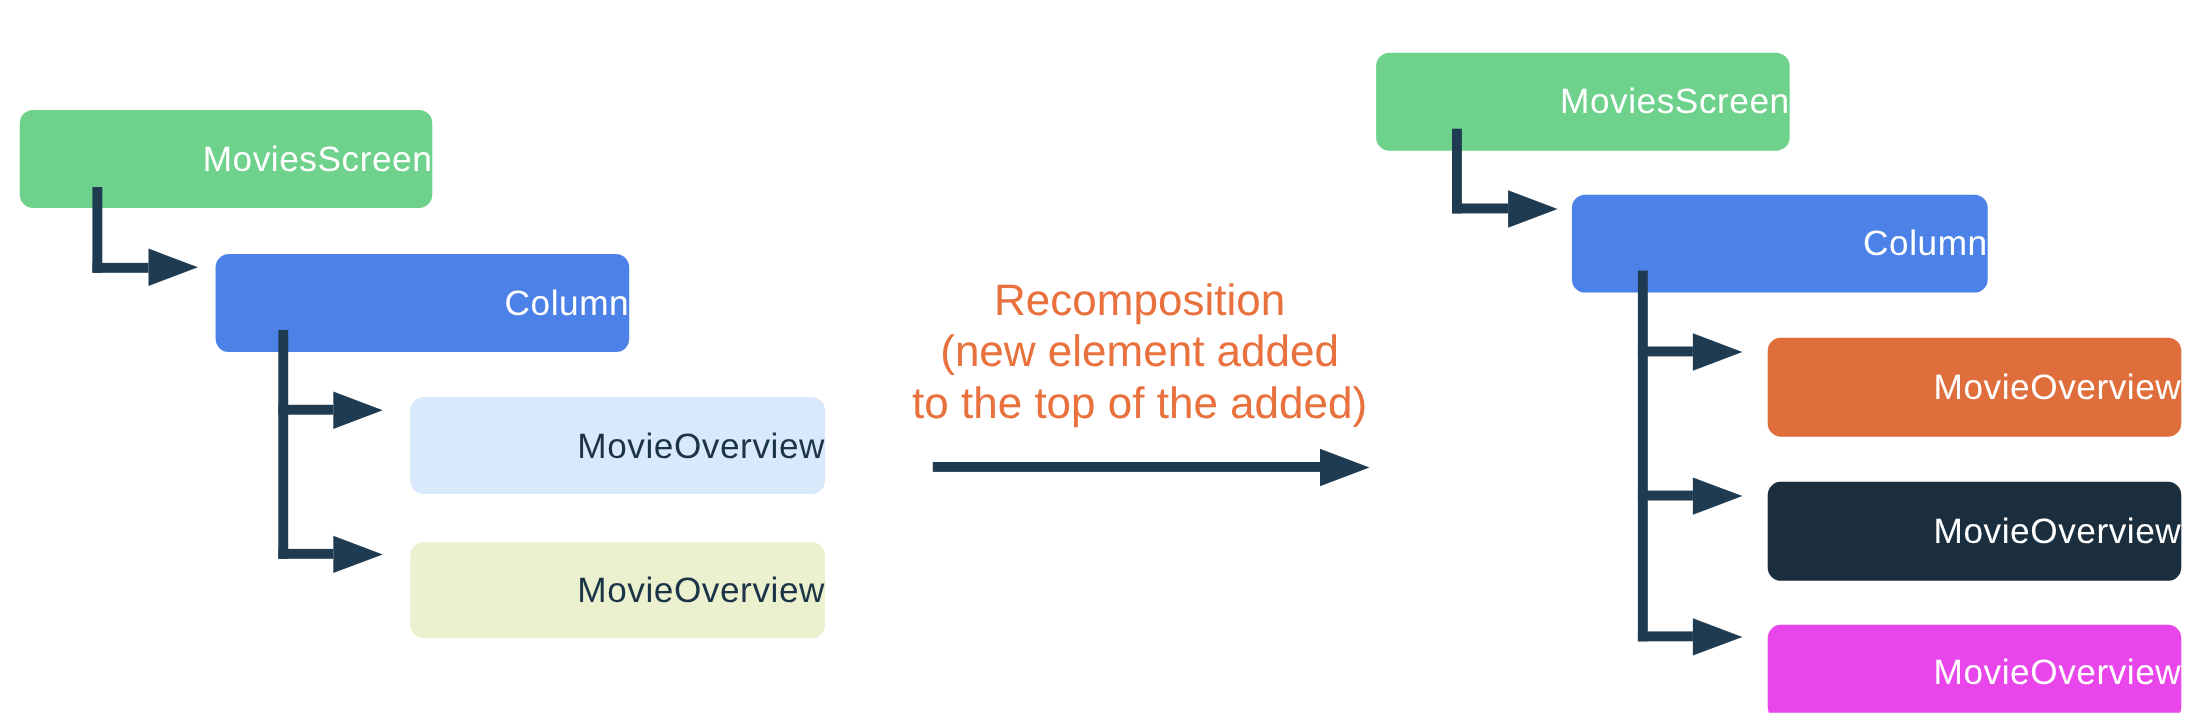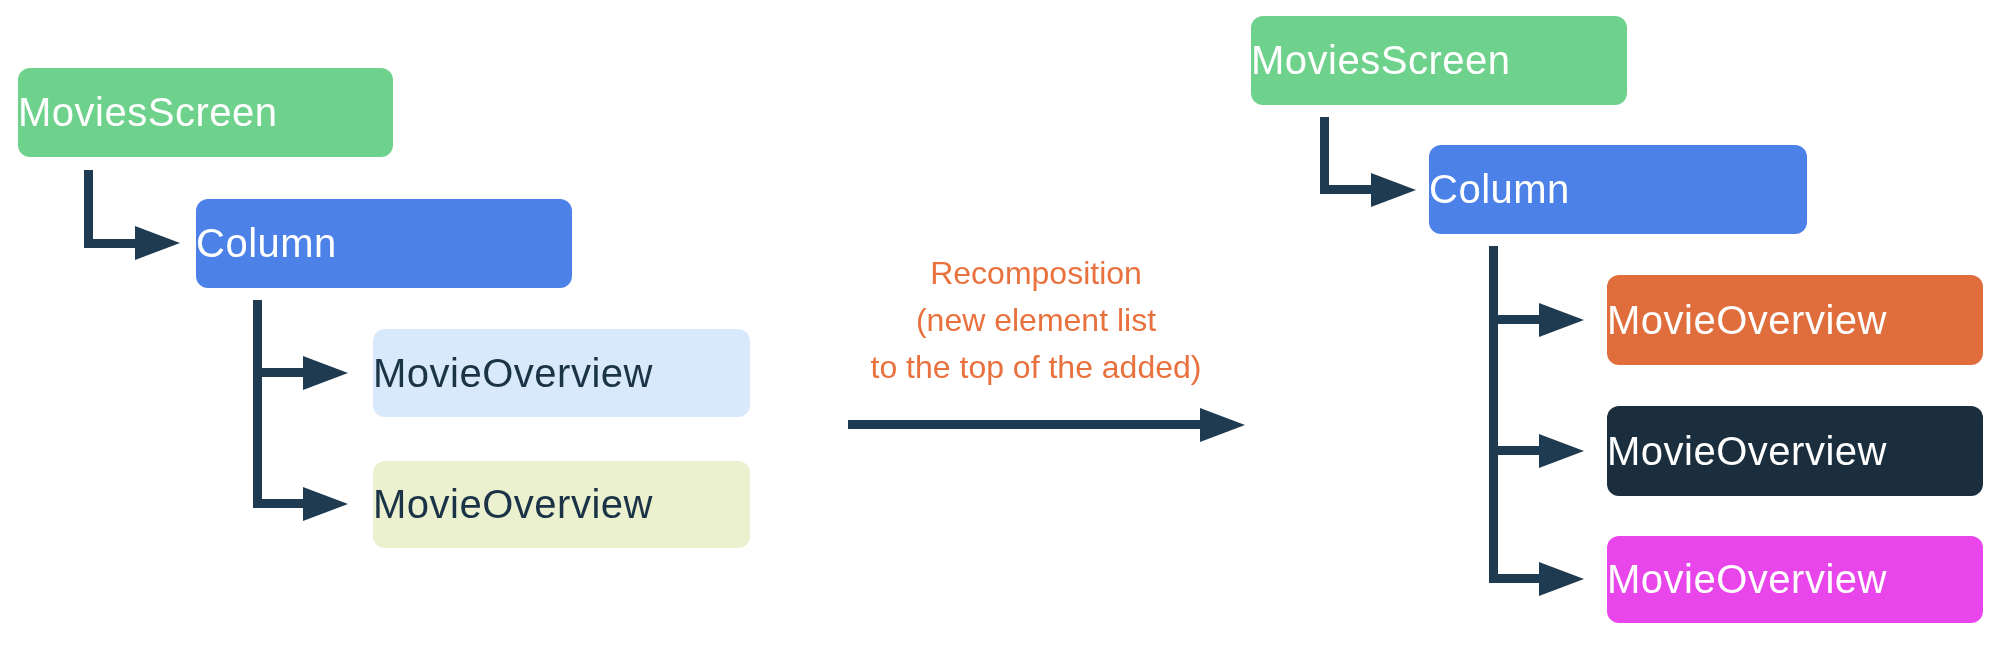--- a/index.html
+++ b/index.html
@@ -6,38 +6,39 @@
   body{
     width:1999px;height:648px;position:relative;overflow:hidden;
     background:#ffffff;
     font-family:"Liberation Sans", sans-serif;
   }
   .stage{position:absolute;inset:0;}
   
   .node{
     position:absolute;
     border-radius:12px;
-    display:flex;align-items:center;justify-content:flex-start;
-    font-size:40px;font-weight:400;letter-spacing:0.5px;
+    display:flex;align-items:center;justify-content:flex-end;
+    font-size:32px;font-weight:400;letter-spacing:0.5px;
     white-space:nowrap;
+    margin-top:32px;
   }
   
   .vline,.hline{position:absolute;}
   .vline{width:9px;}
   .hline{height:9px;}
   .ahead{
     position:absolute;width:0;height:0;
     border-top:17px solid transparent;
     border-bottom:17px solid transparent;
     border-left-width:45px;border-left-style:solid;
   }
   
   .annotation{
     position:absolute;left:826px;top:250px;width:420px;
-    text-align:center;font-size:32px;line-height:47px;font-weight:400;
+    text-align:center;font-size:40px;line-height:47px;font-weight:400;
   }
 </style>
 </head>
 <body>
 
 <div class="stage">
 
   <div>
     <div class="node" style="left: 18px; top: 68px; width: 375px; height: 89px; background: rgb(111, 210, 140); color: rgb(255, 255, 255);">
       <span>MoviesScreen</span>
@@ -60,21 +61,21 @@
     <div class="node" style="left: 373px; top: 329px; width: 377px; height: 88px; background: rgb(215, 233, 250); color: rgb(27, 51, 71);">
       <span>MovieOverview</span>
     </div>
     <div class="node" style="left: 373px; top: 461px; width: 377px; height: 87px; background: rgb(235, 240, 206); color: rgb(27, 51, 71);">
       <span>MovieOverview</span>
     </div>
   </div>
 
   <div class="annotation" style="color: rgb(232, 113, 61);">
     <div>Recomposition</div>
-    <div>(new element list</div>
+    <div>(new element added</div>
     <div>to the top of the added)</div>
   </div>
 
   <div>
     <div class="hline" style="left: 848px; top: 420px; width: 357px; background: rgb(31, 59, 81);"></div>
     <div class="ahead" style="left: 1200px; top: 408px; border-left-color: rgb(31, 59, 81);"></div>
   </div>
 
   <div>
     <div class="node" style="left: 1251px; top: 16px; width: 376px; height: 89px; background: rgb(111, 210, 140); color: rgb(255, 255, 255);">

